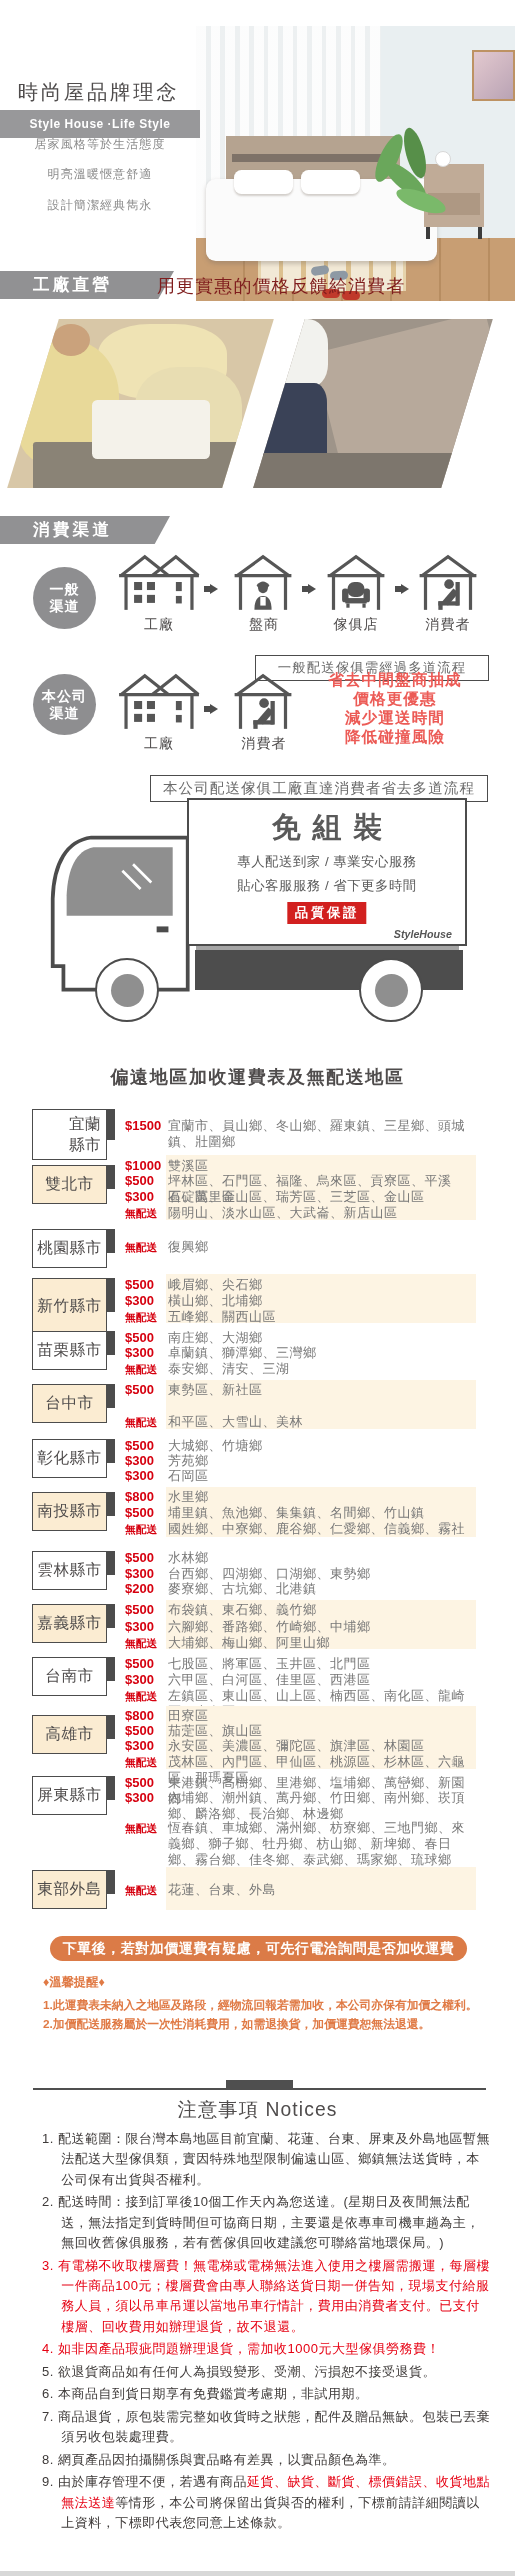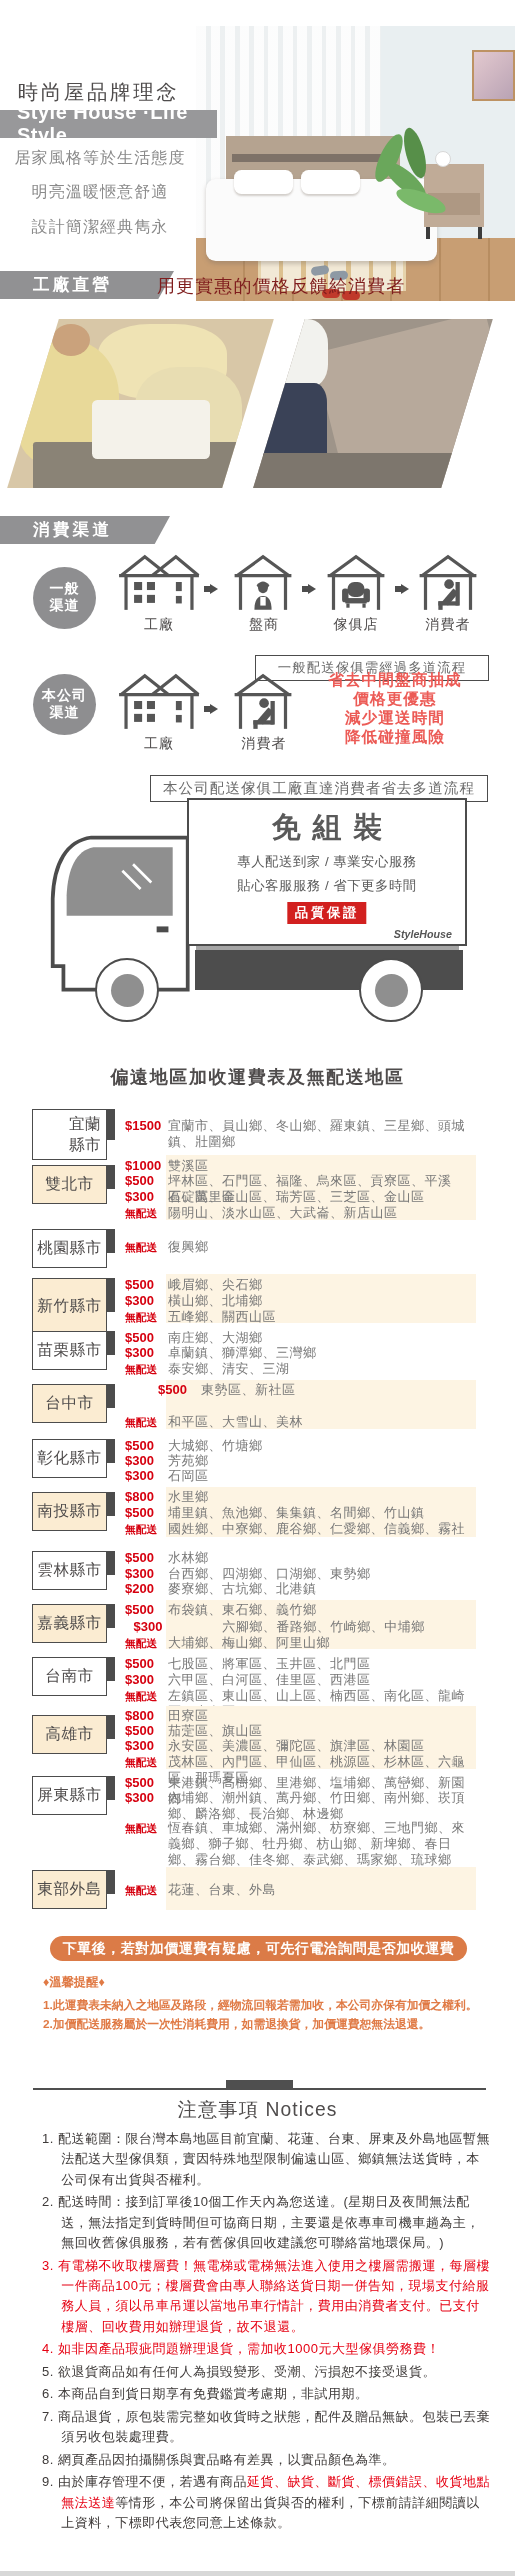--- a/index.html
+++ b/index.html
@@ -24,40 +24,40 @@
   .pillow{position:absolute;width:59px;height:23.6px;background:#ffffff;border-radius:7.5px;box-shadow:0 1.1px 2.1px rgba(150,140,130,.4);}
   .nightstand{position:absolute;left:228px;top:138px;width:60px;height:63px;background:#c0ab97;}
   .nightstand .drawer{position:absolute;left:4.3px;top:29px;width:52px;height:21.5px;background:#ae9883;}
   .nightstand .legs{position:absolute;left:2.1px;bottom:-11.8px;width:56px;height:11.8px;
       background:linear-gradient(90deg,#3c3c3c 0 4.3px,transparent 4.3px calc(100% - 4.3px),#3c3c3c calc(100% - 4.3px));}
   .clock{position:absolute;left:239px;top:125px;width:14px;height:14px;border-radius:50%;background:#fff;border:1.6px solid #d8d8d8;}
   .plantpot{position:absolute;left:188px;top:177px;width:0;height:0;}
   .leaf{position:absolute;width:52px;height:18px;border-radius:50%;background:#6aa75b;}
   .brand-title{left:17.7px;top:78px;font-size:20.4px;font-weight:500;color:#4f4c4c;letter-spacing:2.7px;}
   .brand-banner{left:0;top:110px;width:200px;height:28px;background:#98989a;color:#fff;
-     font-size:20px;font-weight:bold;display:flex;align-items:center;justify-content:center;letter-spacing:0.5px;padding-left:17px;}
-  .slogans{left:0;top:148px;width:200px;text-align:center;color:#8a8a8a;font-size:16px;letter-spacing:1.1px;}
+     font-size:12px;font-weight:bold;display:flex;align-items:center;justify-content:center;letter-spacing:0.5px;}
+  .slogans{left:0;top:136px;width:200px;text-align:center;color:#8a8a8a;font-size:12px;letter-spacing:1.1px;}
   .slogans div{margin-bottom:13.4px;}
   
   .skew-badge{height:28px;background:#919193;color:#fff;font-weight:bold;font-size:16.6px;
      display:flex;align-items:center;padding-left:33px;letter-spacing:3.2px;
      clip-path:polygon(0 0,100% 0,91% 100%,0 100%);}
   .factory-badge{left:0;top:271px;width:141px;}
   .factory-heading{left:157px;top:274px;font-size:18px;color:#7f1d1d;letter-spacing:1.1px;font-weight:500;}
   
   .fphotos{left:0;top:319px;width:515px;height:169px;}
   .fphoto{position:absolute;top:0;height:169px;transform:skewX(-17deg);overflow:hidden;}
   .fphoto .inner{position:absolute;left:-32px;top:0;width:calc(100% + 64px);height:100%;transform:skewX(17deg);}
   .fp-left{left:33px;width:215px;}
   .fp-right{left:279px;width:188px;}
   .blob{position:absolute;border-radius:40%;}
   
   .channels-badge{left:0;top:516px;width:137px;}
   .chan-ellipse{width:63px;border-radius:50%;background:#8e8e90;color:#fff;font-size:14px;font-weight:bold;
-     display:flex;align-items:center;justify-content:center;text-align:center;white-space:pre-line;line-height:17px;letter-spacing:1.1px;font-family:Liberation Mono, monospace;}
+     display:flex;align-items:center;justify-content:center;text-align:center;white-space:pre-line;line-height:17px;letter-spacing:1.1px;}
   .ellipse-general{left:33px;top:567px;height:62px;}
   .ellipse-company{left:33px;top:674px;height:61px;}
   .house-icon{position:absolute;}
   .step-label{position:absolute;font-size:14px;color:#4f4c4c;font-weight:500;letter-spacing:1.1px;text-align:center;width:86px;margin-left:-43px;}
   .arrow{position:absolute;display:flex;align-items:center;}
   .arrow .stem{width:5.9px;height:5.9px;background:#4d4d4d;}
   .arrow .tip{width:0;height:0;border-left:8px solid #4d4d4d;border-top:5.9px solid transparent;border-bottom:5.9px solid transparent;}
   .note-box{border:1.1px solid #4c4c4c;color:#6b6b6b;display:flex;align-items:center;justify-content:center;letter-spacing:1.1px;background:#fff;margin-top:16px;}
   .note1{left:255px;top:639px;width:232px;height:23.6px;font-size:13.4px;}
   .note2{left:150px;top:759px;width:336px;height:25px;font-size:14.5px;}
@@ -337,39 +337,39 @@
       <div class="region-box cream" style="top: 1278px; height: 56px;">新竹縣市</div>
       <div class="fee-line" style="top: 1277px;"><span class="fee-price">$500</span><span class="fee-areas">峨眉鄉、尖石鄉</span></div>
       <div class="fee-line" style="top: 1293px;"><span class="fee-price">$300</span><span class="fee-areas">橫山鄉、北埔鄉</span></div>
       <div class="fee-line" style="top: 1309px;"><span class="fee-price nodeliver">無配送</span><span class="fee-areas">五峰鄉、關西山區</span></div>
       <div class="region-box" style="top: 1331px; height: 39px;">苗栗縣市</div>
       <div class="fee-line" style="top: 1330px;"><span class="fee-price">$500</span><span class="fee-areas">南庄鄉、大湖鄉</span></div>
       <div class="fee-line" style="top: 1345px;"><span class="fee-price">$300</span><span class="fee-areas">卓蘭鎮、獅潭鄉、三灣鄉</span></div>
       <div class="fee-line" style="top: 1361px;"><span class="fee-price nodeliver">無配送</span><span class="fee-areas">泰安鄉、清安、三湖</span></div>
       <div class="region-panel" style="top: 1380px; height: 49px;"></div>
       <div class="region-box cream" style="top: 1384px; height: 39px;">台中市</div>
-      <div class="fee-line" style="top: 1382px; margin-left: 33px;"><span class="fee-price">$500</span><span class="fee-areas">東勢區、新社區</span></div>
+      <div class="fee-line" style="top: 1382px;"><span class="fee-price">$500</span><span class="fee-areas">東勢區、新社區</span></div>
       <div class="fee-line" style="top: 1468px;"><span class="fee-price">$300</span><span class="fee-areas">石岡區</span></div>
       <div class="fee-line" style="top: 1414px;"><span class="fee-price nodeliver">無配送</span><span class="fee-areas">和平區、大雪山、美林</span></div>
       <div class="region-box" style="top: 1439px; height: 39px;">彰化縣市</div>
       <div class="fee-line" style="top: 1438px;"><span class="fee-price">$500</span><span class="fee-areas">大城鄉、竹塘鄉</span></div>
       <div class="fee-line" style="top: 1453px;"><span class="fee-price">$300</span><span class="fee-areas">芳苑鄉</span></div>
       <div class="region-panel" style="top: 1487px; height: 50px;"></div>
       <div class="region-box cream" style="top: 1492px; height: 39px;">南投縣市</div>
       <div class="fee-line" style="top: 1489px;"><span class="fee-price">$800</span><span class="fee-areas">水里鄉</span></div>
       <div class="fee-line" style="top: 1505px;"><span class="fee-price">$500</span><span class="fee-areas">埔里鎮、魚池鄉、集集鎮、名間鄉、竹山鎮</span></div>
       <div class="fee-line" style="top: 1521px;"><span class="fee-price nodeliver">無配送</span><span class="fee-areas">國姓鄉、中寮鄉、鹿谷鄉、仁愛鄉、信義鄉、霧社</span></div>
       <div class="region-box" style="top: 1551px; height: 39px;">雲林縣市</div>
       <div class="fee-line" style="top: 1550px;"><span class="fee-price">$500</span><span class="fee-areas">水林鄉</span></div>
       <div class="fee-line" style="top: 1566px;"><span class="fee-price">$300</span><span class="fee-areas">台西鄉、四湖鄉、口湖鄉、東勢鄉</span></div>
       <div class="fee-line" style="top: 1581px;"><span class="fee-price">$200</span><span class="fee-areas">麥寮鄉、古坑鄉、北港鎮</span></div>
       <div class="region-panel" style="top: 1600px; height: 49px;"></div>
       <div class="region-box cream" style="top: 1604px; height: 39px;">嘉義縣市</div>
       <div class="fee-line" style="top: 1602px;"><span class="fee-price">$500</span><span class="fee-areas">布袋鎮、東石鄉、義竹鄉</span></div>
-      <div class="fee-line" style="top: 1619px; text-align: center;"><span class="fee-price">$300</span><span class="fee-areas">六腳鄉、番路鄉、竹崎鄉、中埔鄉</span></div>
+      <div class="fee-line" style="top: 1619px;"><span class="fee-price">$300</span><span class="fee-areas">六腳鄉、番路鄉、竹崎鄉、中埔鄉</span></div>
       <div class="fee-line" style="top: 1635px;"><span class="fee-price nodeliver">無配送</span><span class="fee-areas">大埔鄉、梅山鄉、阿里山鄉</span></div>
       <div class="region-box" style="top: 1657px; height: 39px;">台南市</div>
       <div class="fee-line" style="top: 1656px;"><span class="fee-price">$500</span><span class="fee-areas">七股區、將軍區、玉井區、北門區</span></div>
       <div class="fee-line" style="top: 1672px;"><span class="fee-price">$300</span><span class="fee-areas">六甲區、白河區、佳里區、西港區</span></div>
       <div class="fee-line" style="top: 1688px;"><span class="fee-price nodeliver">無配送</span><span class="fee-areas">左鎮區、東山區、山上區、楠西區、南化區、龍崎區、大內區</span></div>
       <div class="region-panel" style="top: 1706px; height: 63px;"></div>
       <div class="region-box cream" style="top: 1715px; height: 39px;">高雄市</div>
       <div class="fee-line" style="top: 1708px;"><span class="fee-price">$800</span><span class="fee-areas">田寮區</span></div>
       <div class="fee-line" style="top: 1723px;"><span class="fee-price">$500</span><span class="fee-areas">茄萣區、旗山區</span></div>
       <div class="fee-line" style="top: 1738px;"><span class="fee-price">$300</span><span class="fee-areas">永安區、美濃區、彌陀區、旗津區、林園區</span></div>

